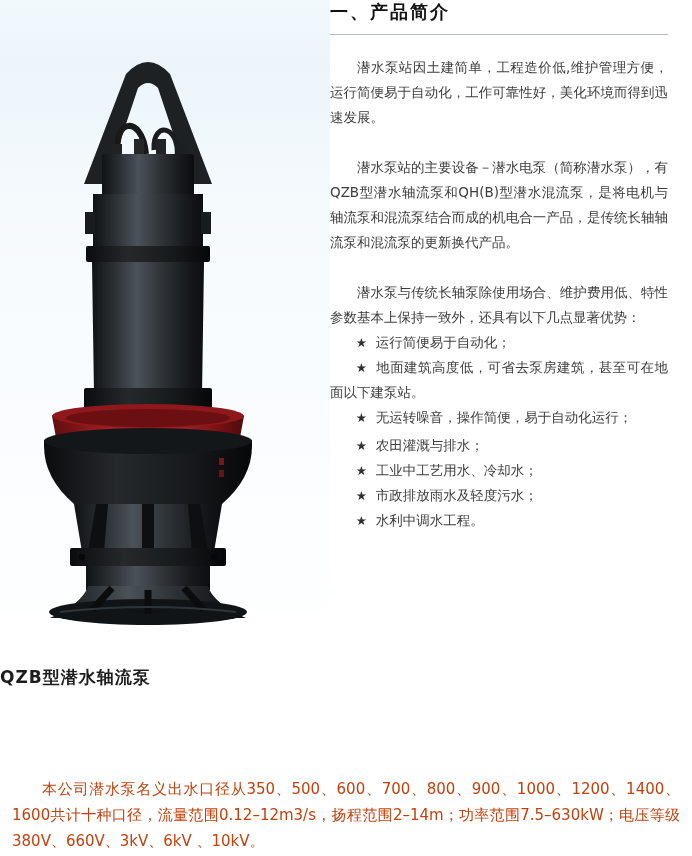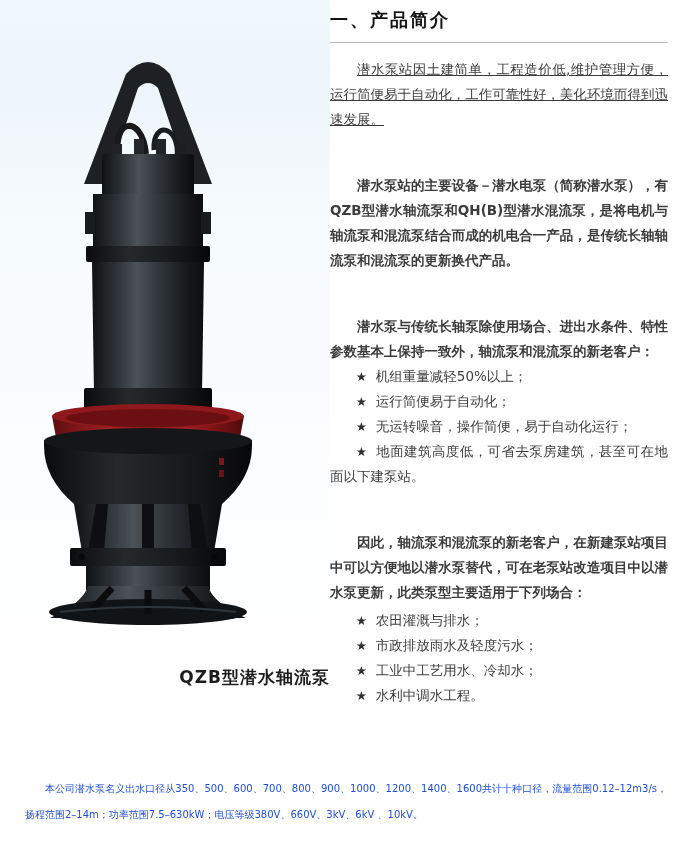--- a/index.html
+++ b/index.html
@@ -11,43 +11,43 @@
     color:#3c3c3c;
   }
   
   .left-col { position:absolute; left:0; top:0; width:330px; height:710px; }
   .image-area {
     position:relative; width:330px; height:650px;
     background:linear-gradient(180deg,#f2f9fd 0%,#edf5fa 10%,#f5fafd 32%,#fbfdff 72%,#ffffff 100%);
   }
   .image-area svg { position:absolute; left:0; top:26px; }
   .caption {
-    margin-top:16px; text-align:right;
+    margin-top:16px; text-align:left;
     font-weight:bold; font-size:17px; color:#1d1d1d; letter-spacing:1px;
   }
   
   .right-col { position:absolute; left:330px; top:0; width:338px; }
-  .title { font-size:18px; font-weight:bold; color:#121212; padding-top:8px; letter-spacing:2px; }
+  .title { font-size:18px; font-weight:bold; color:#121212; letter-spacing:2px; }
   .rule { border-top:1px solid #b6bbc0; margin-top:10px; }
   .para {
     font-size:13.5px; line-height:25px; text-align:justify;
     text-indent:2em; color:#3c3c3c;
   }
-  .mt1 { margin-top:14px;text-decoration:underline; } .mt2 { margin-top:41px;font-weight:bold; }
+  .mt1 { margin-top:20px; } .mt2 { margin-top:25px; }
   .bullet {
     font-size:13.5px; line-height:25px; text-align:justify;
     text-indent:1.9em; color:#3c3c3c;
   }
   .star { margin-right:9px; font-size:12.5px; color:#2e2e2e; }
   .apps { margin-top:3px; }
   
   .footer-para {
-    position:absolute; left:0; top:776px; width:692px; padding:0 25px;
-    font-size:10px; line-height:26px; text-indent:2em; text-align:justify;
-    color:#1d4ed8;
+    position:absolute; left:0; top:776px; width:692px; padding:0 12px;
+    font-size:15px; line-height:26px; text-indent:2em; text-align:justify;
+    color:#c2410c;
   }
 </style>
 </head>
 <body>
 
 <div class="page">
 
   <div class="left-col">
     <div class="image-area">
       <svg width="300" height="600" viewBox="0 0 300 600">
@@ -129,34 +129,32 @@
   </div>
 
   <div class="right-col">
     <h1 class="title">一、产品简介</h1>
     <div class="rule"></div>
 
     <p class="para mt1">潜水泵站因土建简单，工程造价低,维护管理方便，运行简便易于自动化，工作可靠性好，美化环境而得到迅速发展。</p>
 
     <p class="para mt2">潜水泵站的主要设备－潜水电泵（简称潜水泵），有QZB型潜水轴流泵和QH(B)型潜水混流泵，是将电机与轴流泵和混流泵结合而成的机电合一产品，是传统长轴轴流泵和混流泵的更新换代产品。</p>
 
-    <p class="para mt2">潜水泵与传统长轴泵除使用场合、进出水条件、特性参数基本上保持一致外，轴流泵和混流泵的新老客户：</p>
+    <p class="para mt2">潜水泵与传统长轴泵除使用场合、维护费用低、特性参数基本上保持一致外，还具有以下几点显著优势：</p>
 
     <div>
-      <p class="bullet"><span class="star">★</span><span>机组重量减轻50%以上；</span></p>
       <p class="bullet"><span class="star">★</span><span>运行简便易于自动化；</span></p>
+      <p class="bullet"><span class="star">★</span><span>地面建筑高度低，可省去泵房建筑，甚至可在地面以下建泵站。</span></p>
       <p class="bullet"><span class="star">★</span><span>无运转噪音，操作简便，易于自动化运行；</span></p>
-      <p class="bullet"><span class="star">★</span><span>地面建筑高度低，可省去泵房建筑，甚至可在地面以下建泵站。</span></p>
     </div>
 
-    <p class="para mt2">因此，轴流泵和混流泵的新老客户，在新建泵站项目中可以方便地以潜水泵替代，可在老泵站改造项目中以潜水泵更新，此类泵型主要适用于下列场合：</p>
 
     <div class="apps">
       <p class="bullet"><span class="star">★</span><span>农田灌溉与排水；</span></p>
+      <p class="bullet"><span class="star">★</span><span>工业中工艺用水、冷却水；</span></p>
       <p class="bullet"><span class="star">★</span><span>市政排放雨水及轻度污水；</span></p>
-      <p class="bullet"><span class="star">★</span><span>工业中工艺用水、冷却水；</span></p>
       <p class="bullet"><span class="star">★</span><span>水利中调水工程。</span></p>
     </div>
   </div>
 
   <p class="footer-para">本公司潜水泵名义出水口径从350、500、600、700、800、900、1000、1200、1400、1600共计十种口径，流量范围0.12–12m3/s，扬程范围2–14m；功率范围7.5–630kW；电压等级380V、660V、3kV、6kV 、10kV。</p>
 
 </div>
 
 </body></html>

